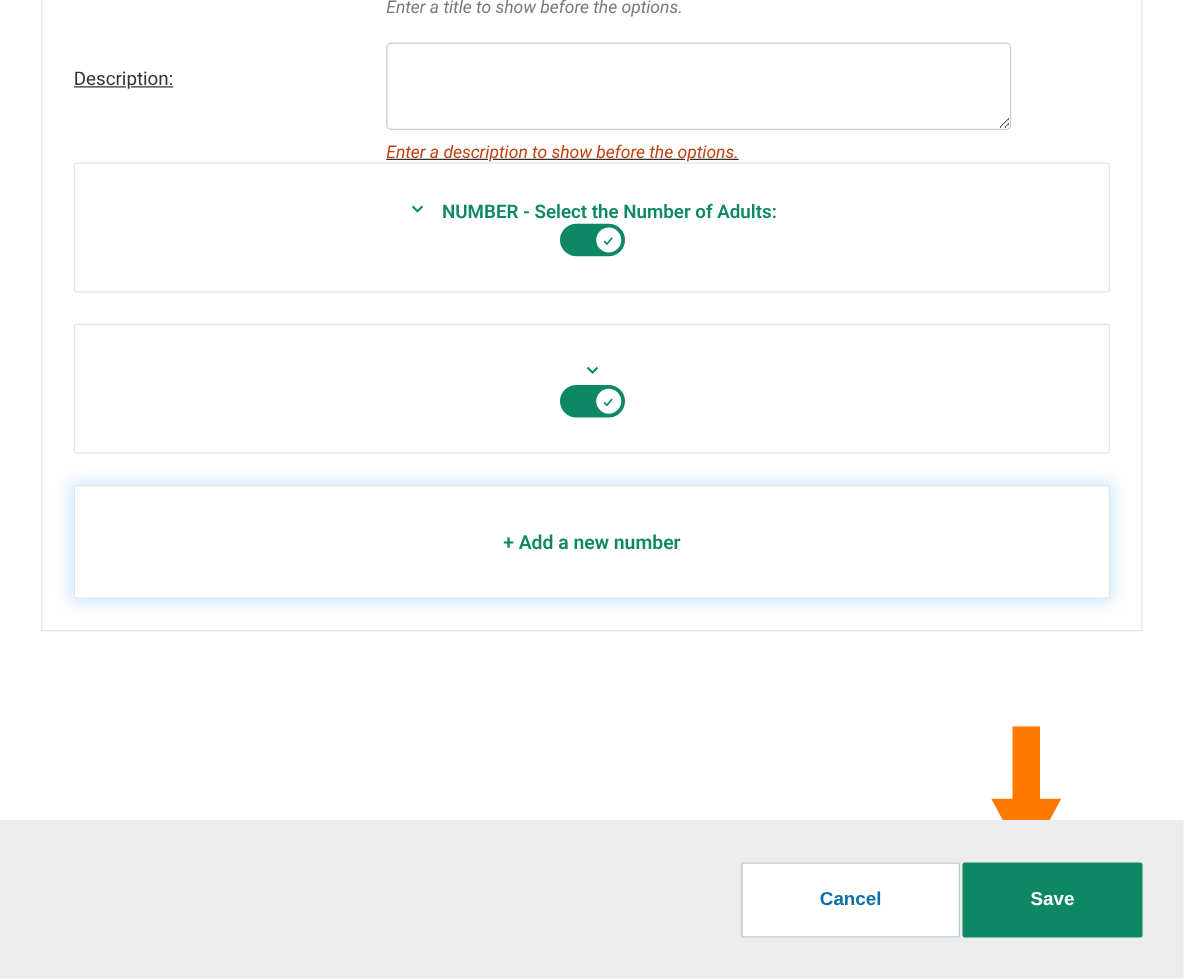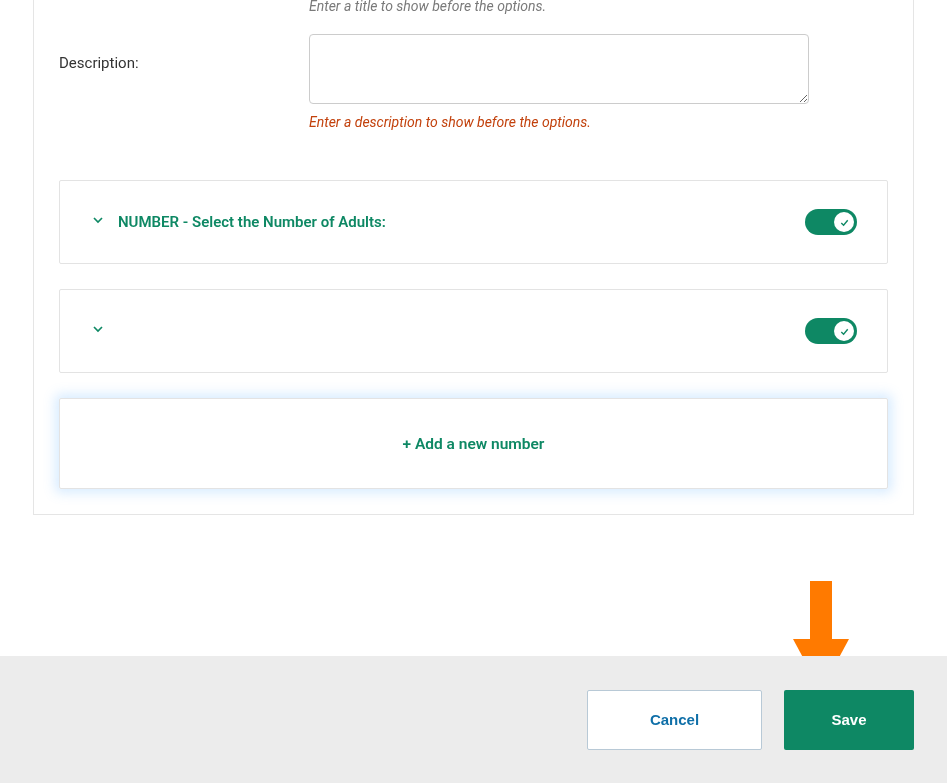--- a/index.html
+++ b/index.html
@@ -62,30 +62,31 @@
       height: 70px;
       border: 1px solid #ccc;
       border-radius: 4px;
       padding: 8px;
       font-family: inherit;
       font-size: 14px;
       resize: vertical;
       margin-top: 10px;
     }
     .desc-section {
-      margin-bottom: 50px;
+      text-decoration: underline;
     }
     .panel {
       border: 1px solid #e3e3e3;
       border-radius: 2px;
       padding: 28px 30px;
       margin-bottom: 25px;
       display: flex;
       align-items: center;
       justify-content: space-between;
+      flex-direction: column;
     }
     .panel-left {
       display: flex;
       align-items: center;
       gap: 12px;
     }
     .chevron-icon svg {
       width: 16px;
       height: 16px;
       stroke: #0e8864;
@@ -151,25 +152,25 @@
       position: absolute;
       bottom: 0;
       left: 0;
       right: 0;
       height: 127px;
       background: #ececec;
       display: flex;
       justify-content: flex-end;
       align-items: center;
       padding-right: 33px;
-      gap: 22px;
+      gap: 2px;
     }
     .btn {
       height: 60px;
-      width: 130px;
+      width: 144px;
       font-size: 15px;
       font-weight: 600;
       border-radius: 2px;
       cursor: pointer;
       display: flex;
       align-items: center;
       justify-content: center;
     }
     .btn-cancel {
       background: #fff;

